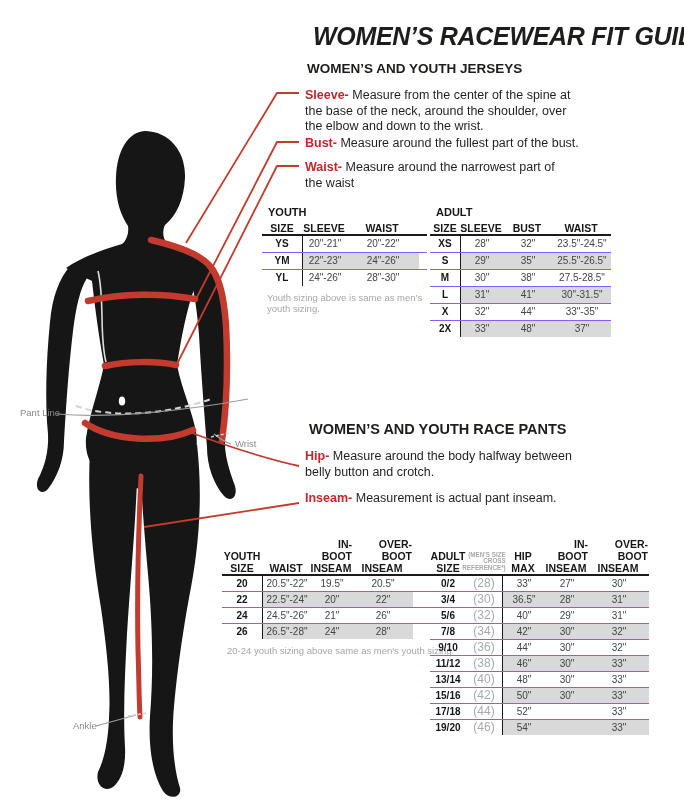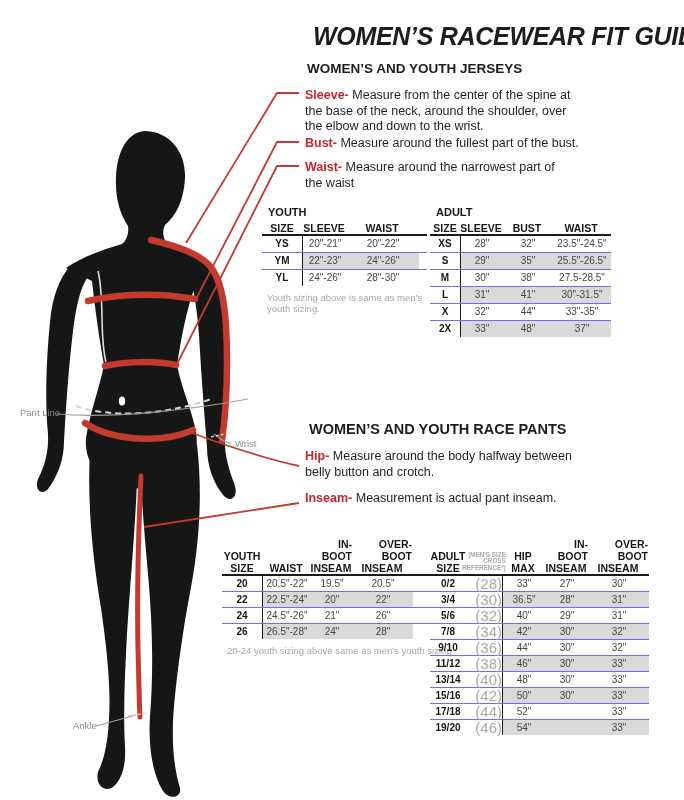--- a/index.html
+++ b/index.html
@@ -35,21 +35,21 @@
 
   
   .t-yj .tcell,.t-aj .tcell{font-size:10px;line-height:16px;height:16px;}
   .t-yj .c0{width:40px}.t-yj .c1{width:44px}.t-yj .c2{width:72px}
   .t-aj .c0{width:30px}.t-aj .c1{width:42px}.t-aj .c2{width:50px}.t-aj .c3{width:58px}
 
   
   .t-yp .tcell,.t-ap .tcell{font-size:10px;line-height:15px;height:15px;}
   .t-yp .c0{width:40px}.t-yp .c1{width:48px}.t-yp .c2{width:42px}.t-yp .c3{width:60px}
   .t-ap .c0{width:36px}.t-ap .c1{width:36px}.t-ap .c2{width:42px}.t-ap .c3{width:44px}.t-ap .c4{width:60px}
-  .t-ap .tcell.c1{color:#a9a9a9;font-size:15px;font-weight:normal;text-align:right;}
+  .t-ap .tcell.c1{color:#a9a9a9;font-size:12px;font-weight:normal;}
 
   .fig-label{position:absolute;font-size:9.5px;color:#8c8c8c;white-space:nowrap;}
 </style>
 </head>
 <body>
 
 <div id="canvas">
 
   <svg class="abs" style="left:0;top:0" width="300" height="800" viewBox="0 0 300 800" aria-hidden="true">
     <g fill="#161616" stroke="none">

